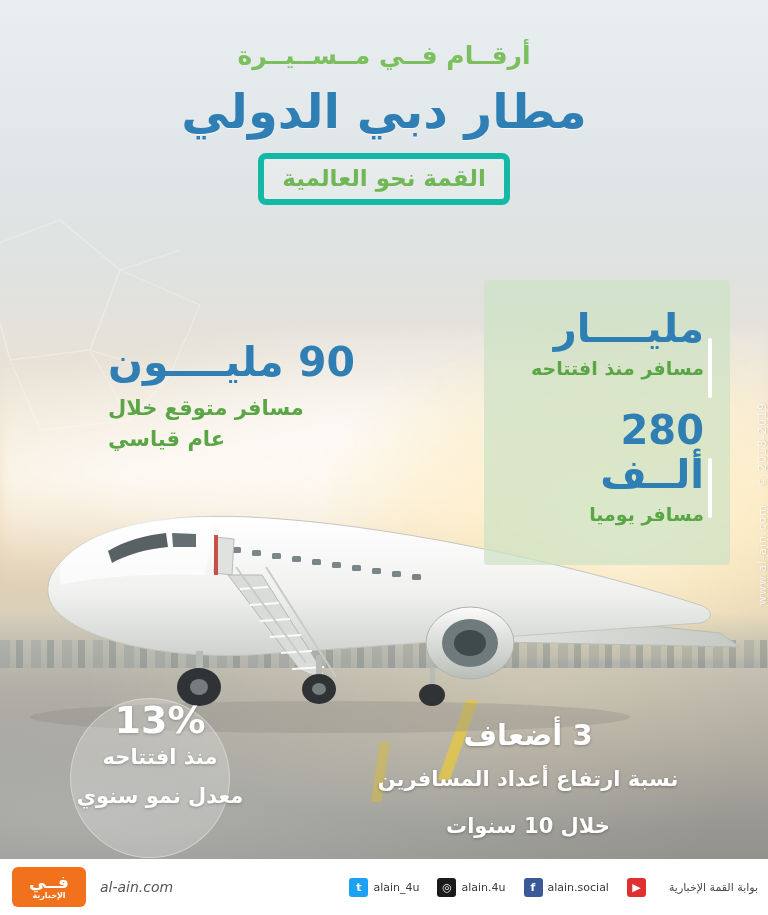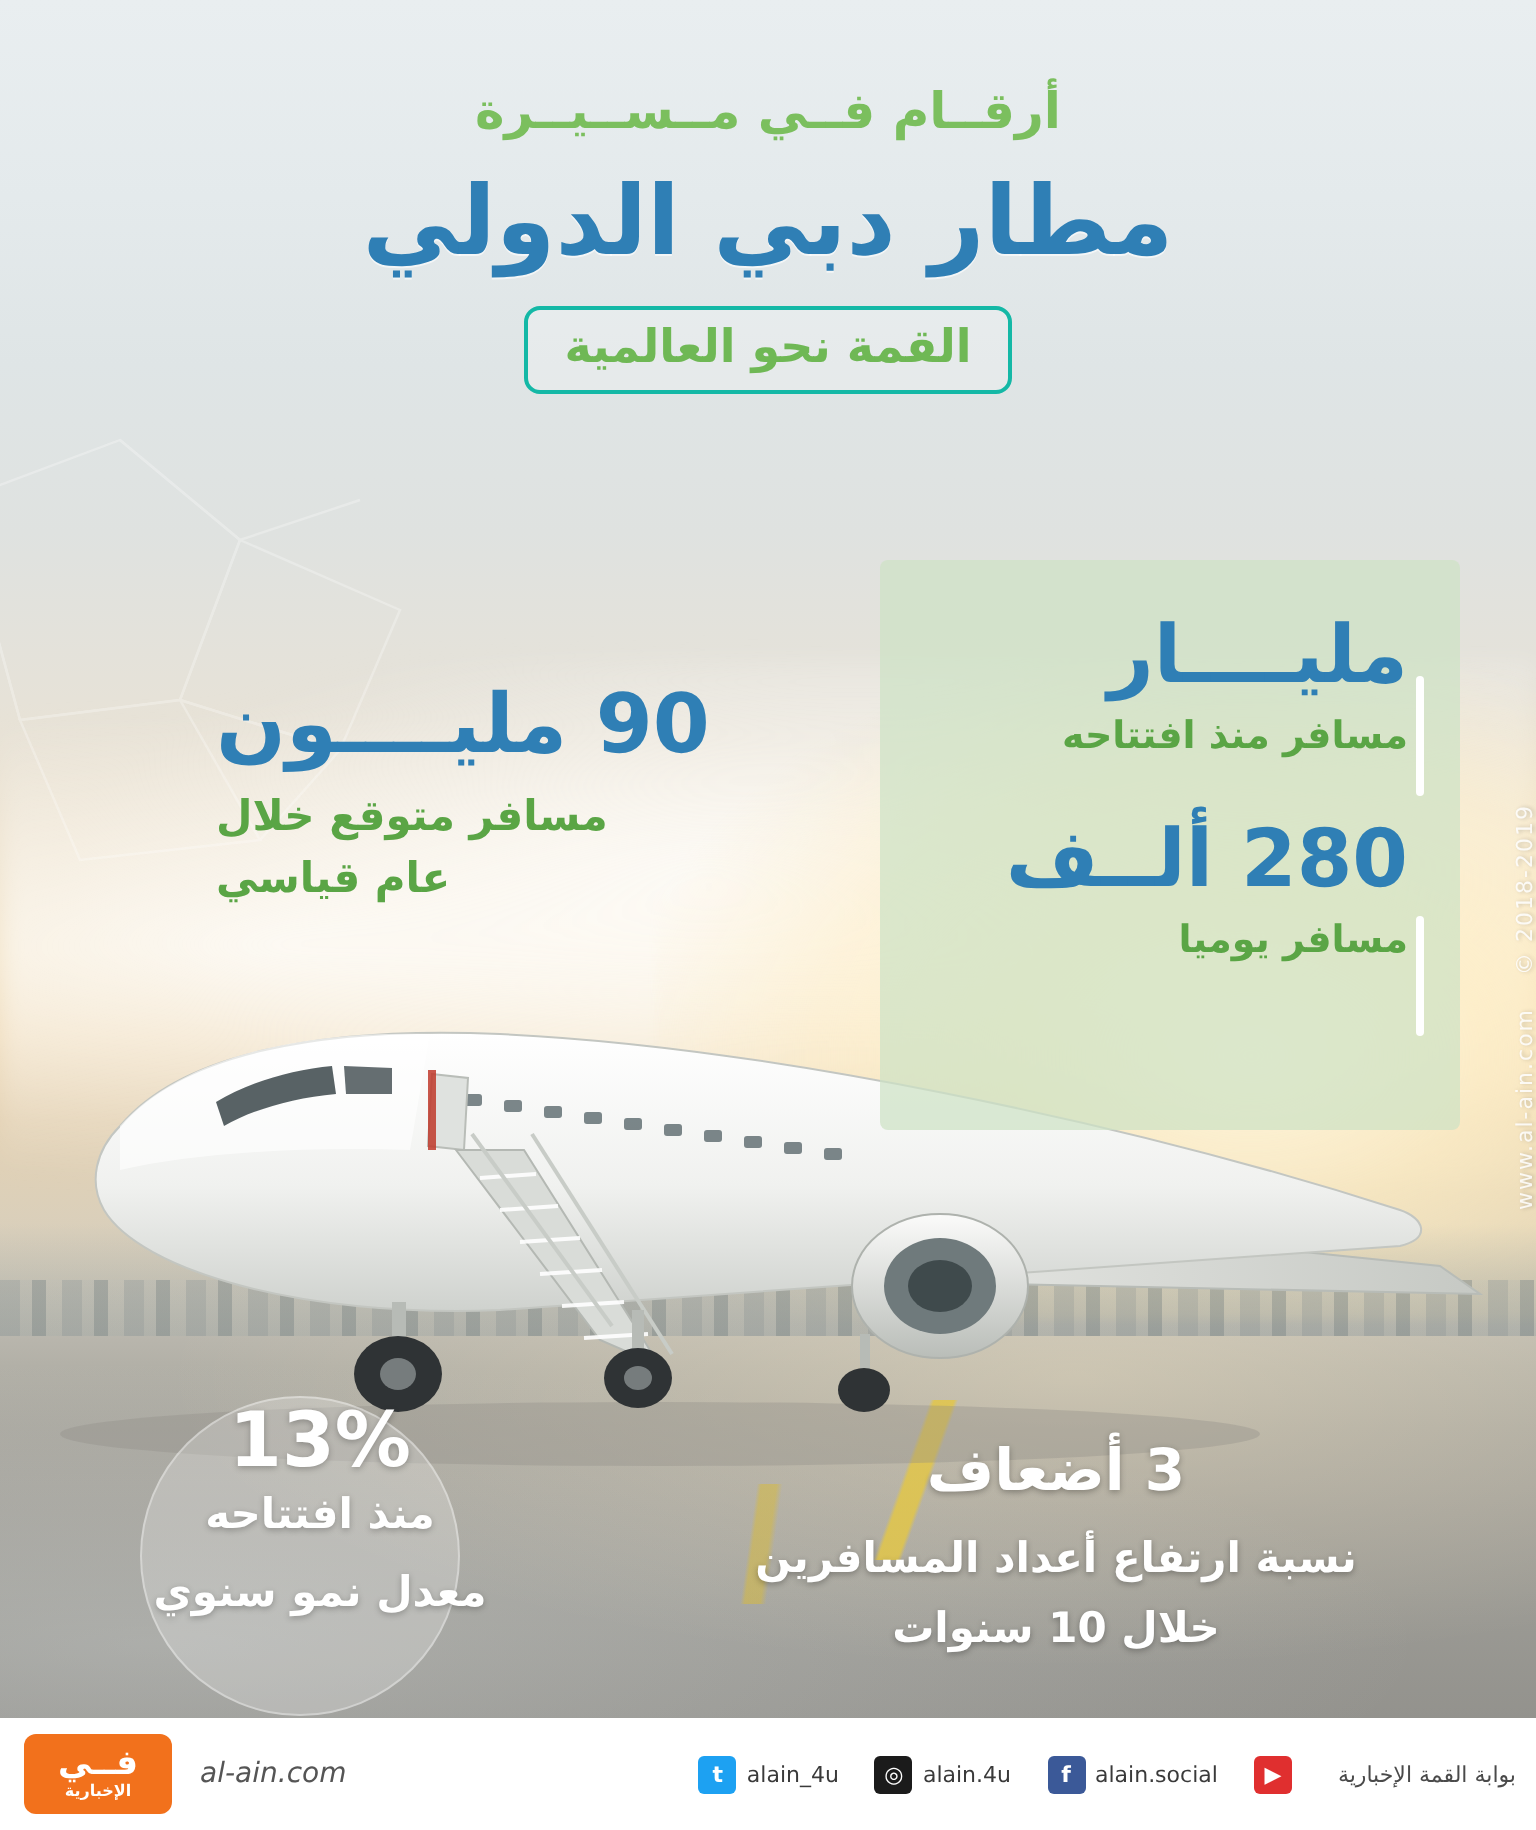--- a/index.html
+++ b/index.html
@@ -116,32 +116,32 @@
     letter-spacing: 2px; line-height: 1.3;
   }
   .title {
     font-size: 48px; font-weight: bold; color: #2f7fb5;
     margin-top: 10px; line-height: 1.18;
     text-shadow: 0 1px 0 rgba(255,255,255,0.6);
   }
   .subtitle-wrap { margin-top: 14px; }
   .subtitle {
     display: inline-block;
-    border: 2px solid #14b8a6;
+    border: 6px solid #14b8a6;
     border-radius: 8px;
     color: #6fb855;
     font-size: 23px; font-weight: bold;
     padding: 6px 18px 8px 18px;
     background: rgba(255,255,255,0.22);
   }
 
   
   .panel {
     position: absolute; right: 38px; top: 280px;
-    width: 290px; height: 285px;
+    width: 246px; height: 285px;
     background: rgba(205,226,197,0.72);
     border-radius: 4px;
   }
   .panel-inner { padding: 26px 26px 0 26px; text-align: right; }
   .panel-bar {
     position: absolute; right: 18px; top: 58px;
     width: 4px; height: 60px; background: #ffffff; border-radius: 2px;
   }
   .panel-bar2 {
     position: absolute; right: 18px; top: 178px;
@@ -376,21 +376,21 @@
   <div class="circle-stat">
     <div class="circle-bg"></div>
     <div class="c-num">13%</div>
     <div class="c-txt" style="margin-top:0">منذ افتتاحه</div>
     <div class="c-txt">معدل نمو سنوي</div>
   </div>
 
   <div class="stat-right">
     <div class="r-num">3 أضعاف</div>
     <div class="r-txt">نسبة ارتفاع أعداد المسافرين</div>
-    <div class="r-txt" style="margin-top:2px">خلال 10 سنوات</div>
+    <div class="r-txt" style="margin-top:14px">خلال 10 سنوات</div>
   </div>
 
   <div class="footer">
     <div class="social">
       <div class="s-item">
         <span class="s-ic tw">t</span>
         <span class="s-lbl">alain_4u</span>
       </div>
       <div class="s-item">
         <span class="s-ic ig">◎</span>

